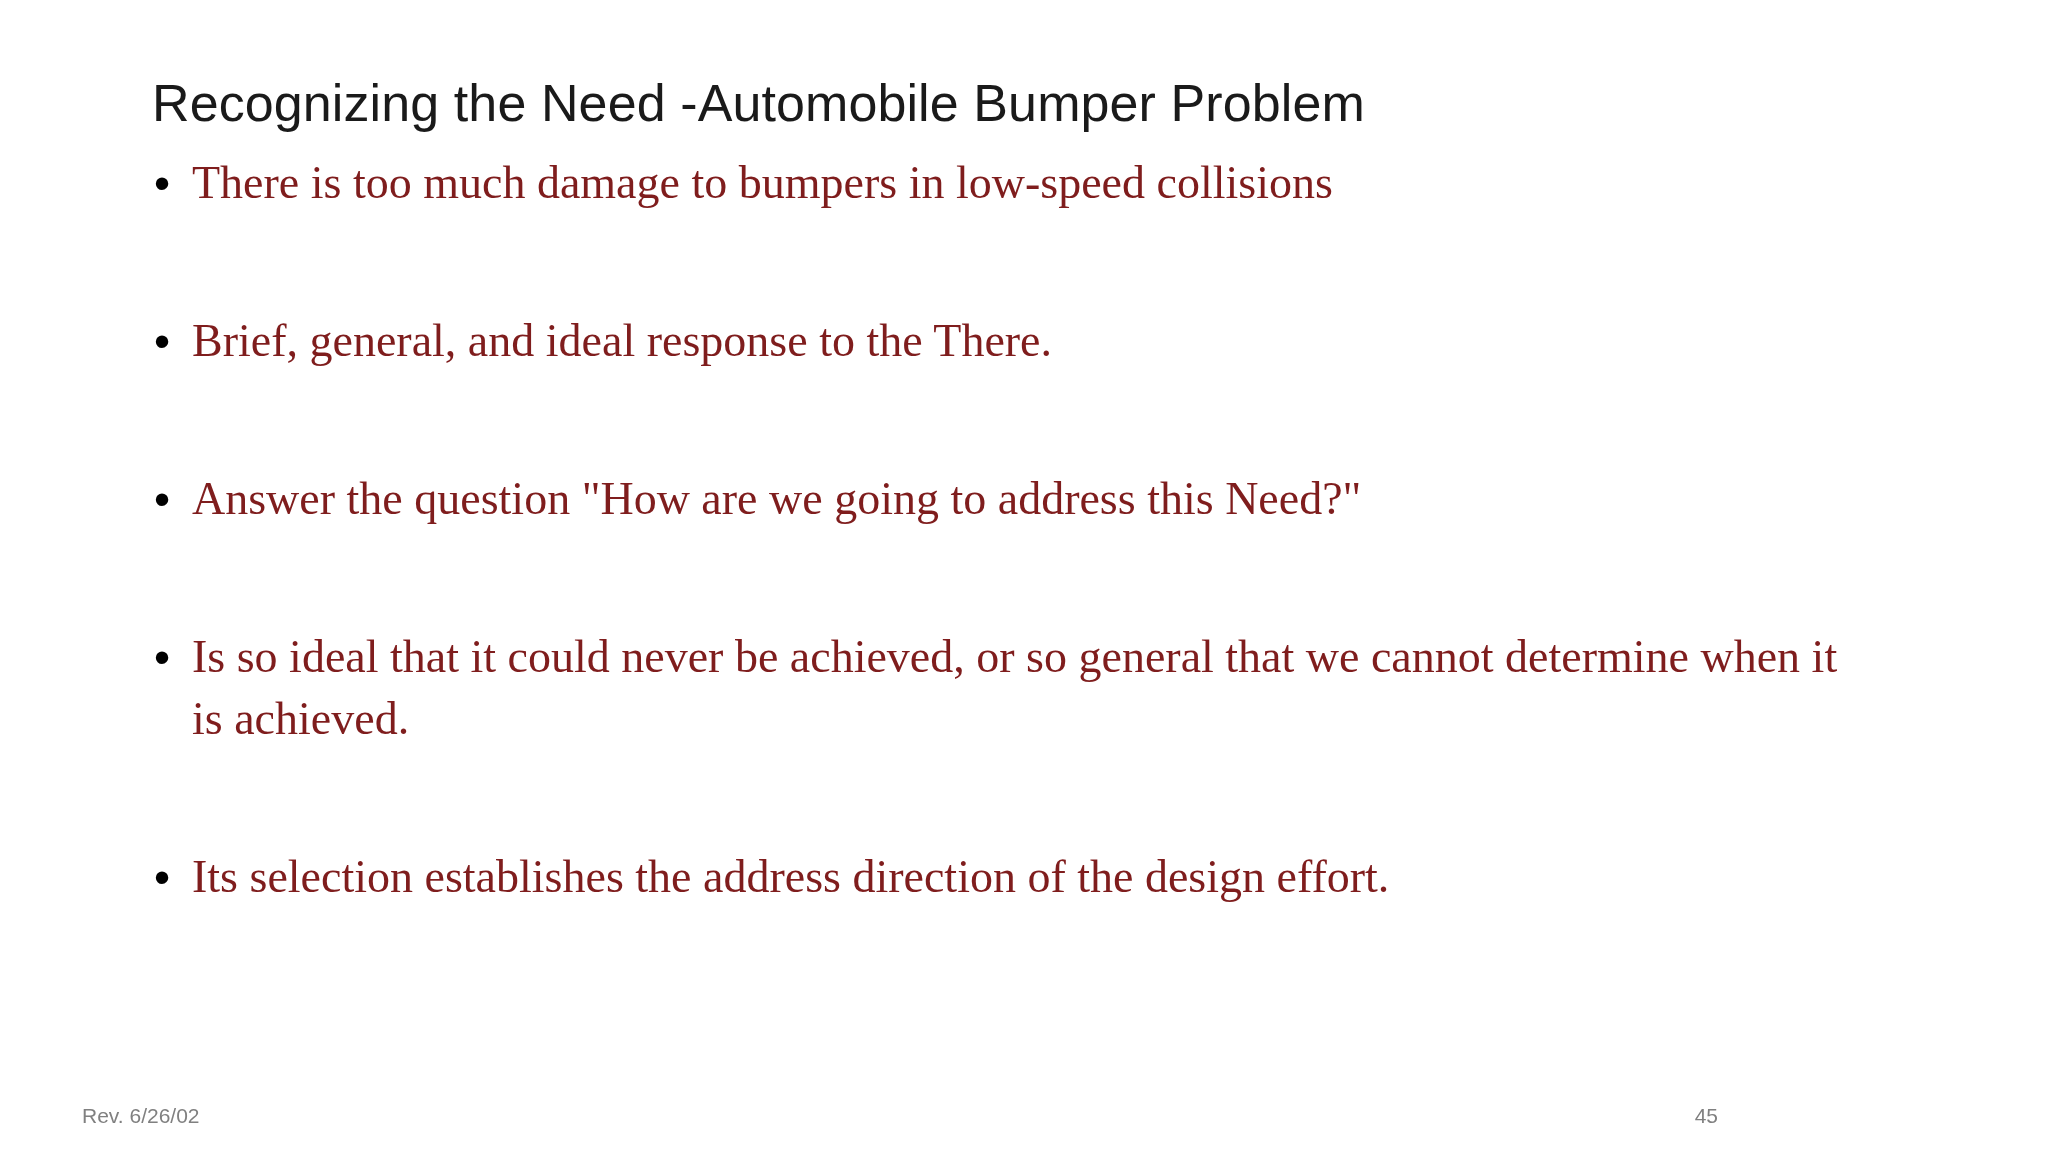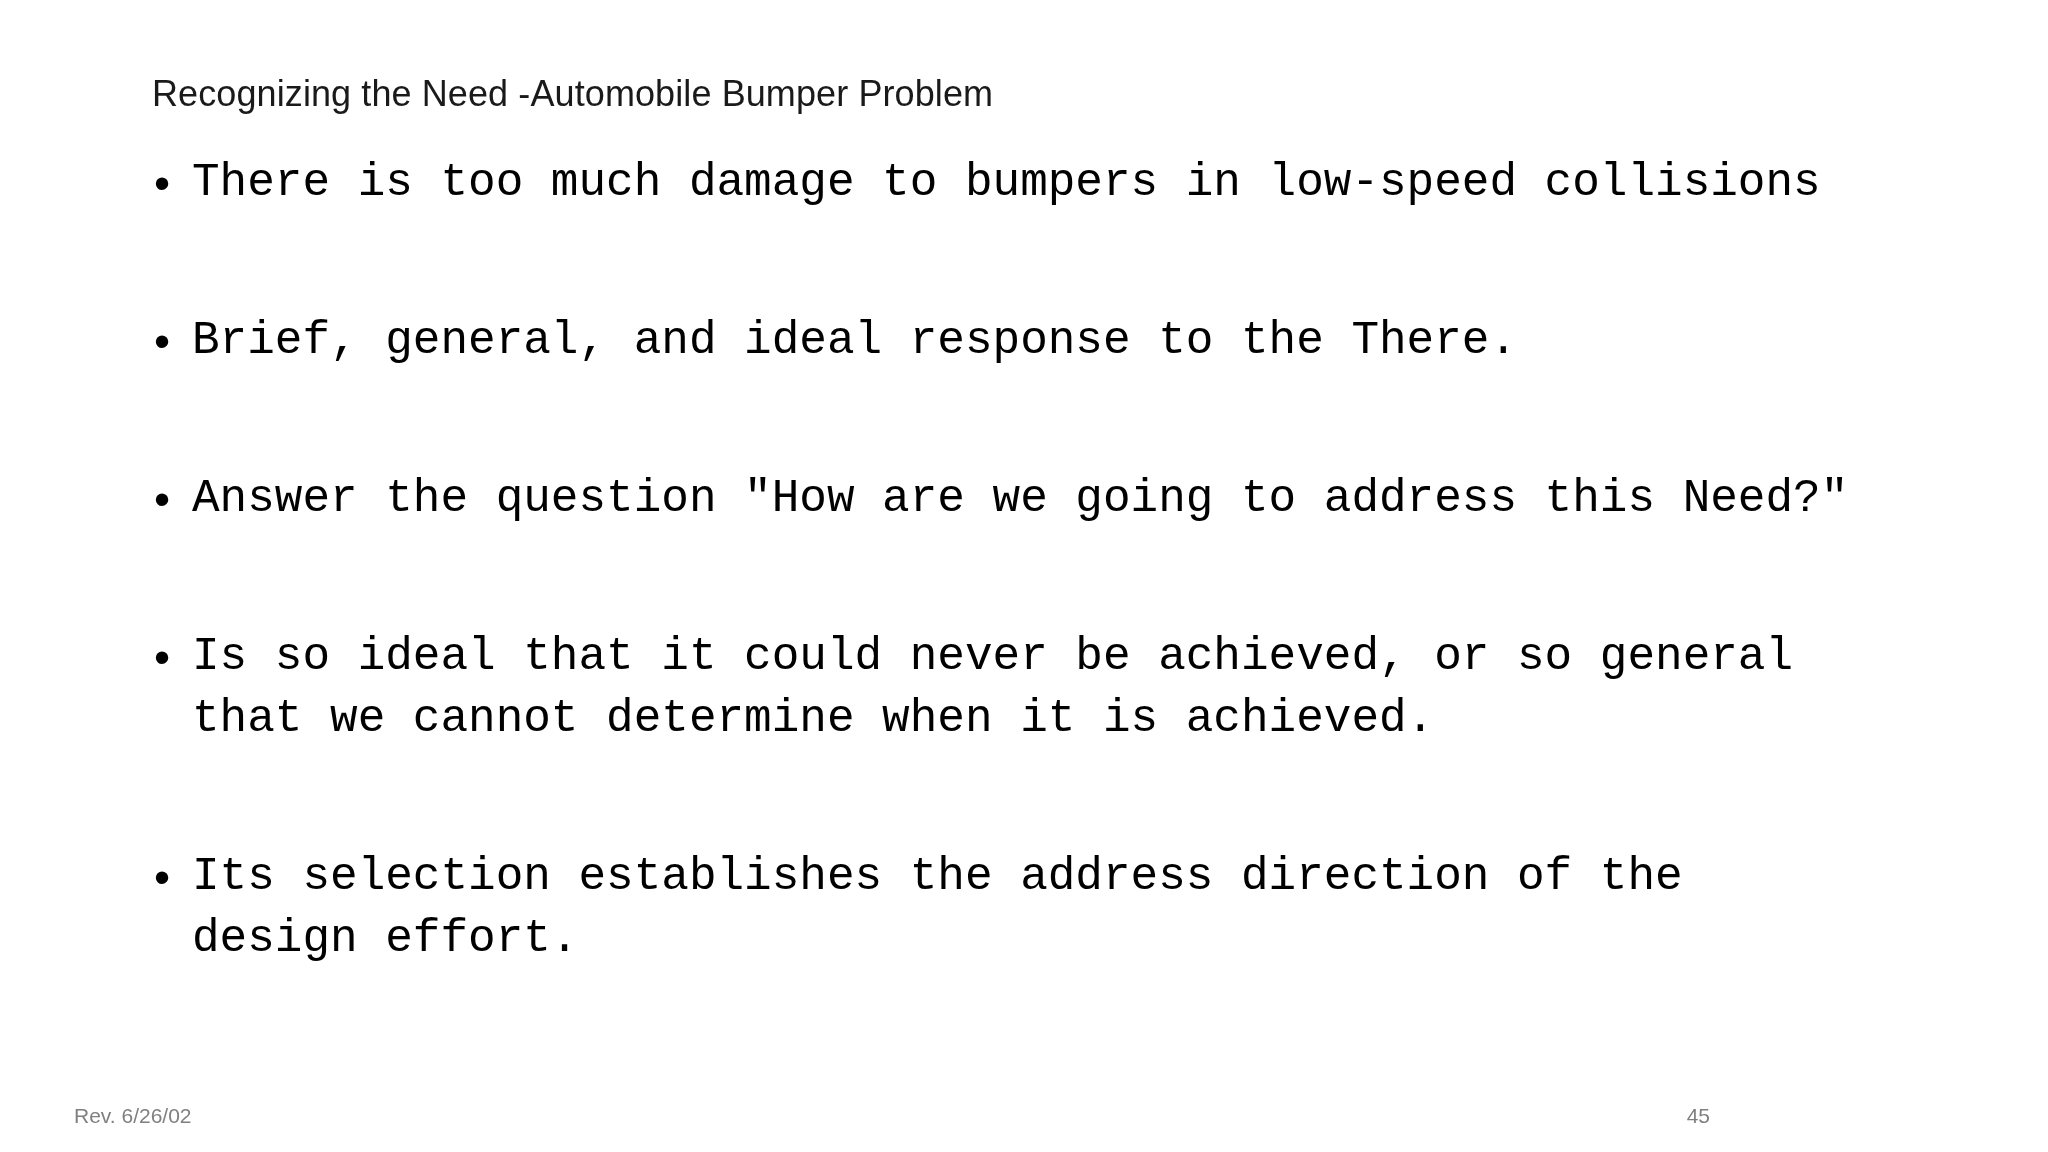--- a/index.html
+++ b/index.html
@@ -22,21 +22,21 @@
 
   
   .title-block {
     position: absolute;
     left: 152px;
     top: 72px;
     width: 1760px;
   }
   .slide-title {
     font-family: "Liberation Sans", sans-serif;
-    font-size: 36px;
+    font-size: 52px;
     font-weight: 400;
     color: #1a1a1a;
     line-height: 1.2;
     letter-spacing: 0.1px;
     white-space: pre;
   }
 
   
   .body-block {
     position: absolute;
@@ -57,33 +57,33 @@
     width: 42px;
     font-size: 46px;
     line-height: 62px;
     color: #000000;
     text-align: left;
     padding-left: 4px;
     box-sizing: border-box;
   }
   .bullet-text {
     flex: 1 1 auto;
-    font-family: Liberation Mono, monospace;
+    font-family: Liberation Serif, serif;
     font-size: 46px;
     font-weight: 400;
     line-height: 62px;
-    color: #000000;
+    color: #7f1d1d;
     letter-spacing: 0px;
     max-width: 1670px;
   }
 
   
   .footer {
     position: absolute;
-    left: 0;
+    left: 8px;
     top: 1096px;
     width: 1784px;
     height: 40px;
     box-sizing: border-box;
     padding: 0 74px;
     display: flex;
     align-items: center;
     justify-content: space-between;
   }
   .footer-left,

